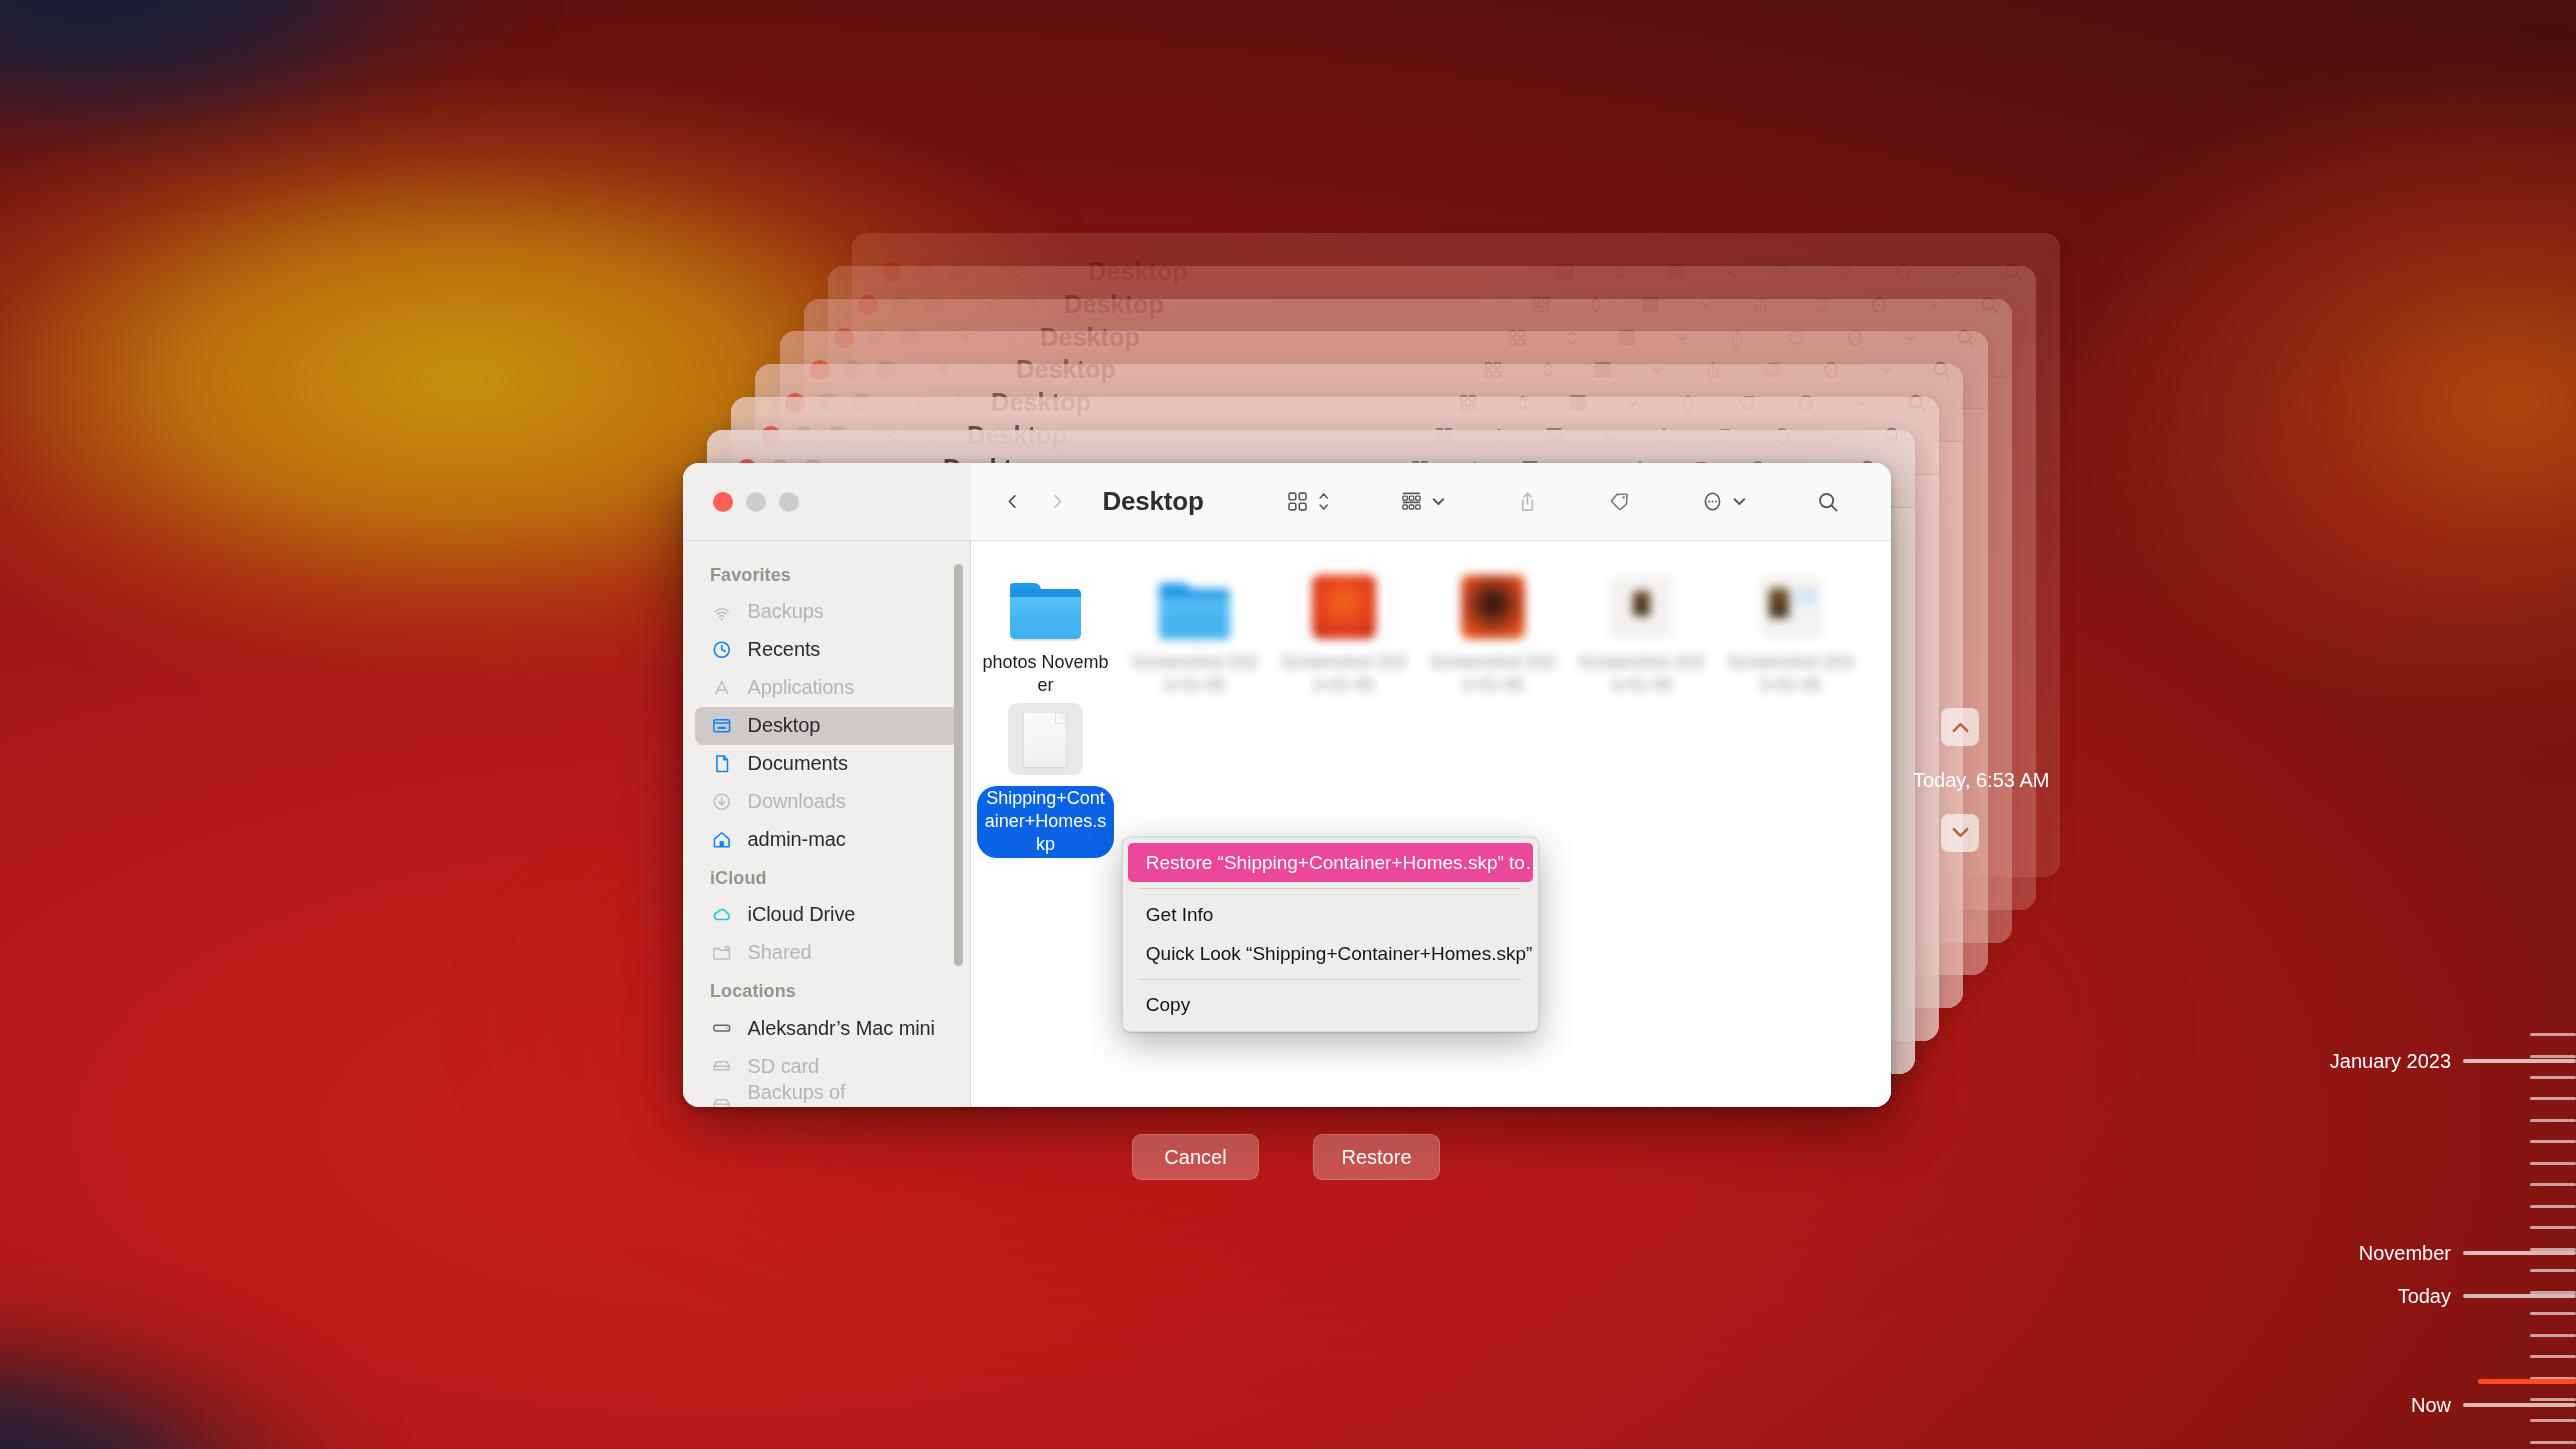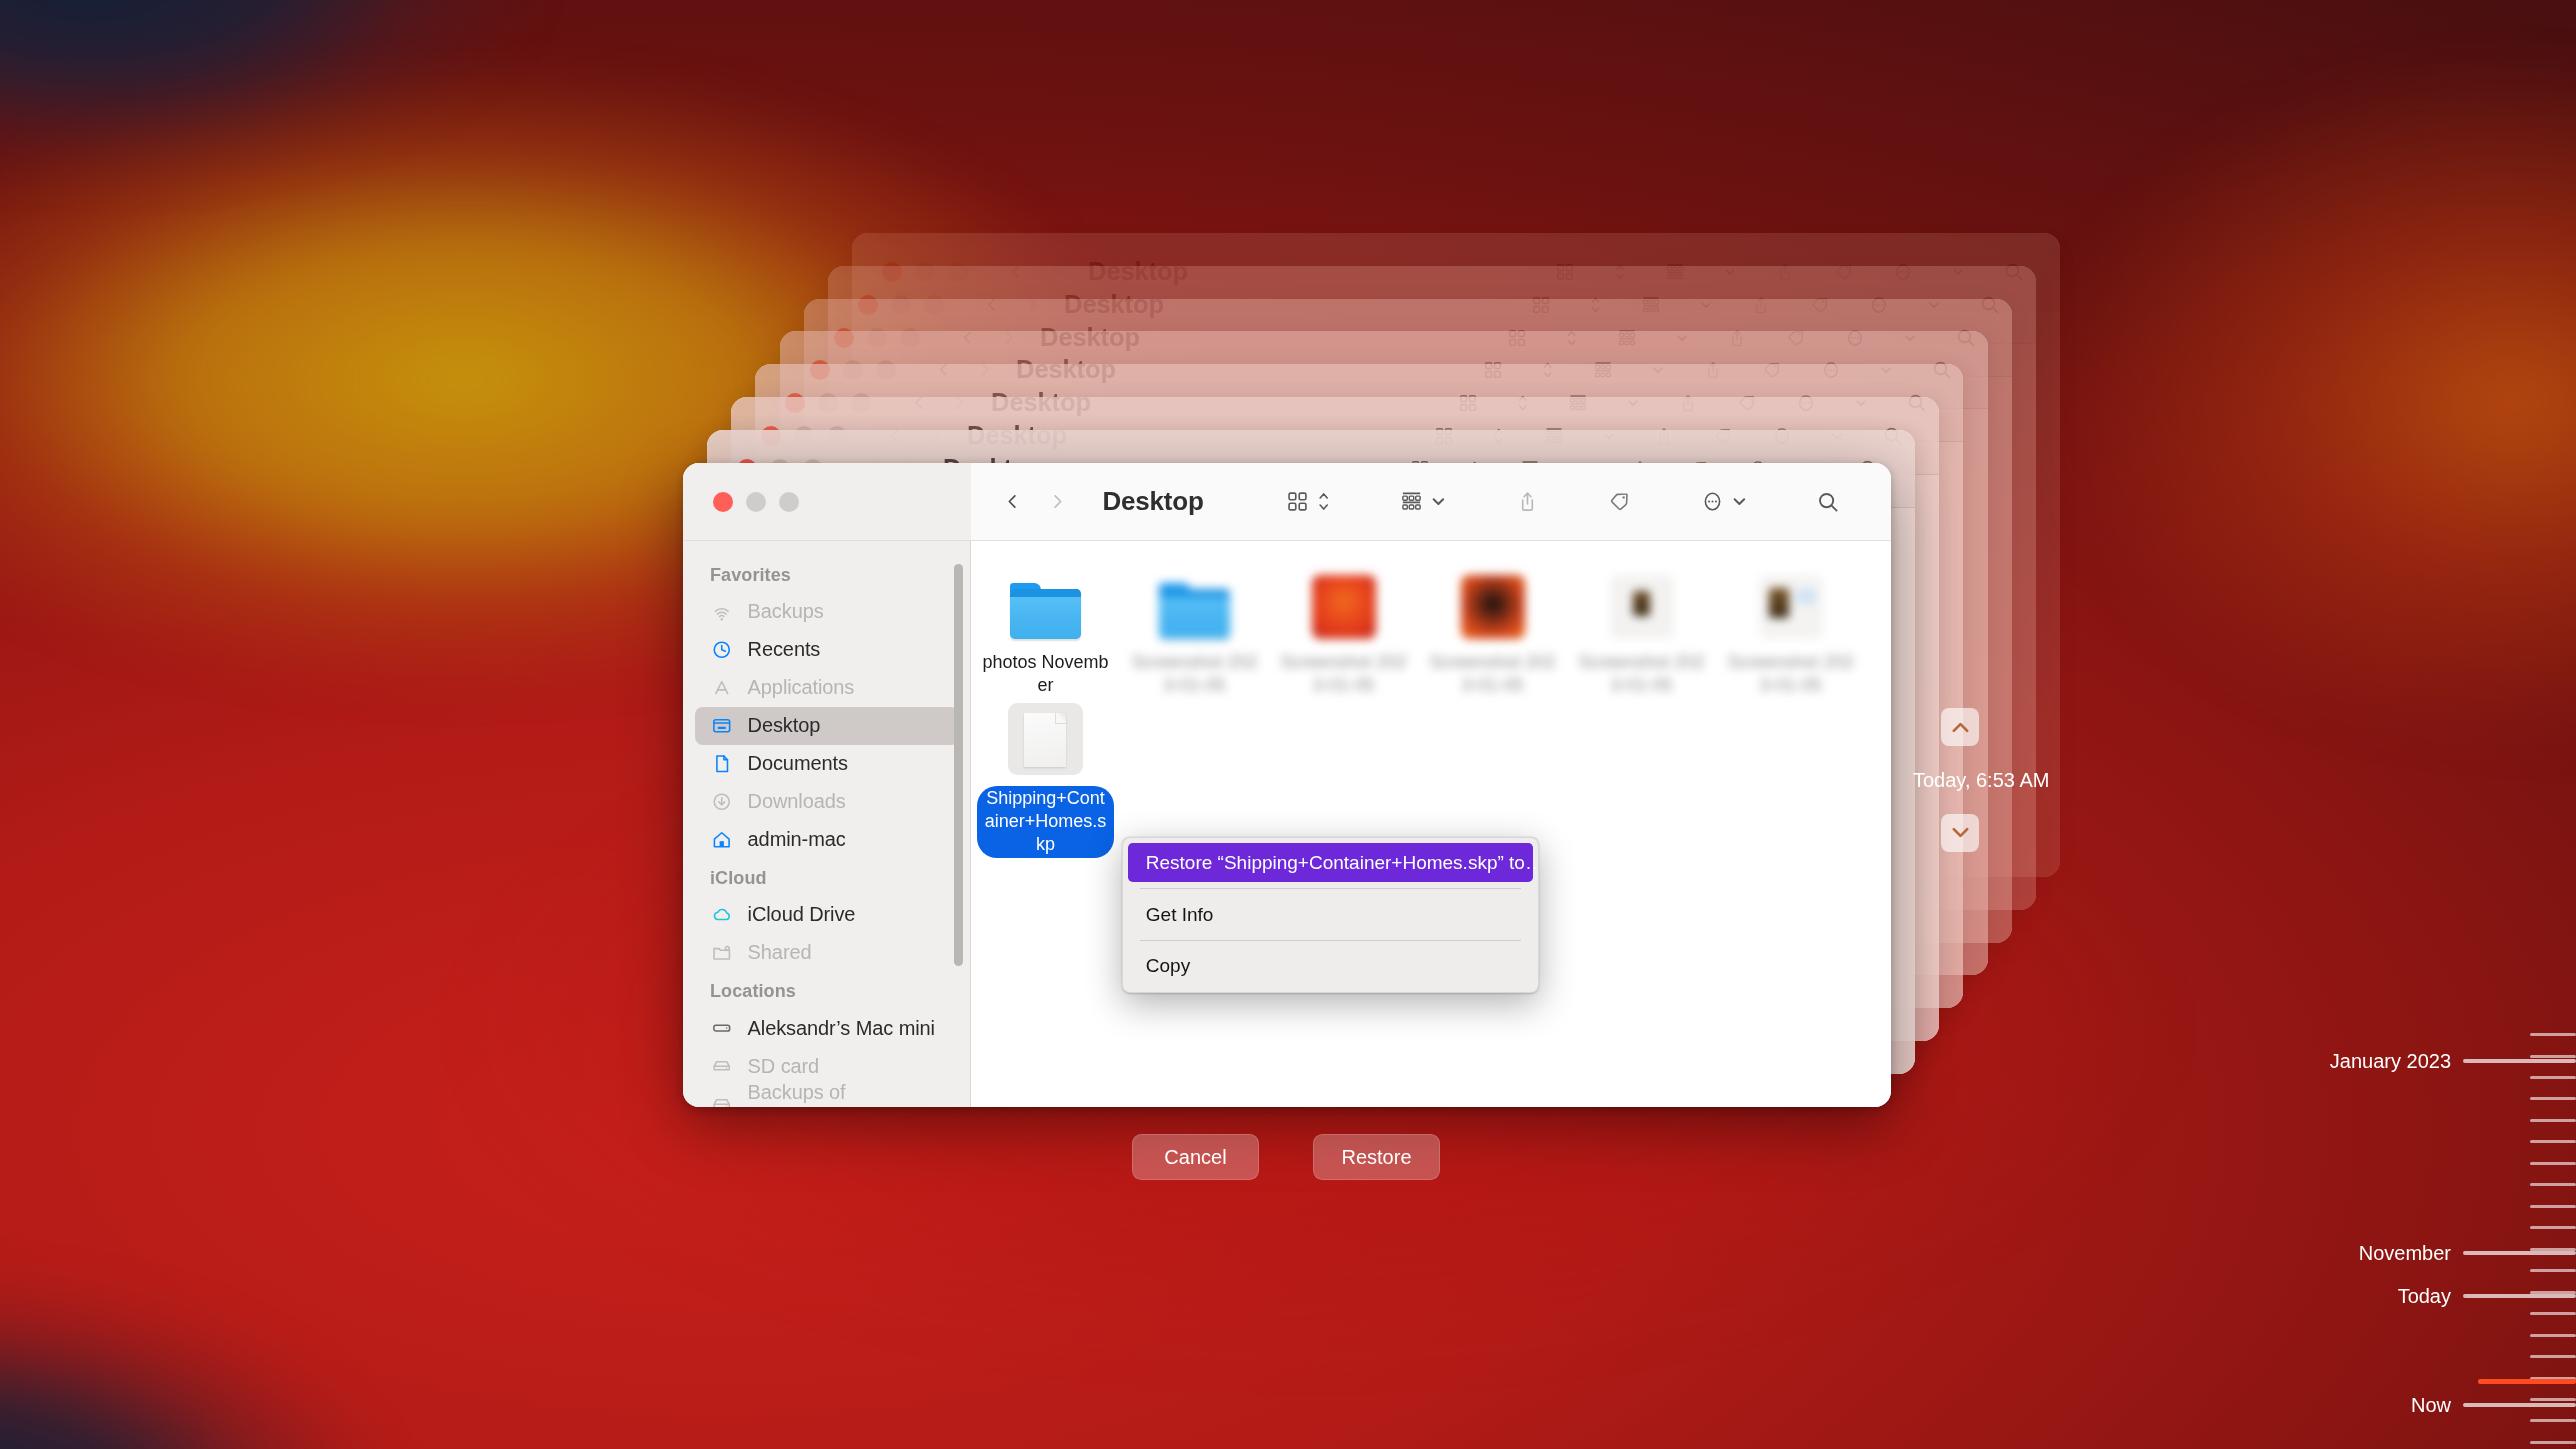--- a/index.html
+++ b/index.html
@@ -229,21 +229,21 @@
     padding:5.4px 0 6.7px 0;
     border:0.7px solid rgba(0,0,0,0.09);
     overflow:hidden;
   }
   .mi {
     height:39px; display:flex; align-items:center;
     padding:0 17.4px; margin:0 5.4px;
     font-size:19px; color:#151515; white-space:nowrap;
     border-radius:4.7px;
   }
-  .mi.hl { background:#6d28d9; color:#ffffff; }
+  .mi.hl { background:#ec4899; color:#ffffff; }
   .mi-sep { height:0.7px; background:rgba(0,0,0,0.13); margin:6px 17.4px; }
 
   
   #actions {
     position:absolute; left:1132px; top:1134px;
     display:flex; gap:54px; align-items:center;
   }
   .act-btn {
     min-width:127px; height:46px;
     display:flex; align-items:center; justify-content:center;
@@ -1051,20 +1051,21 @@
         </div>
     </div>
 
   </div>
 </div>
 
 <div id="ctxmenu">
     <div class="mi hl">Restore “Shipping+Container+Homes.skp” to…</div>
     <div class="mi-sep"></div>
     <div class="mi">Get Info</div>
+    <div class="mi">Quick Look “Shipping+Container+Homes.skp”</div>
     <div class="mi-sep"></div>
     <div class="mi">Copy</div>
   </div>
 
 <div id="actions">
   <div class="act-btn">Cancel</div>
   <div class="act-btn">Restore</div>
 </div>
 
 <div id="tmnav">

